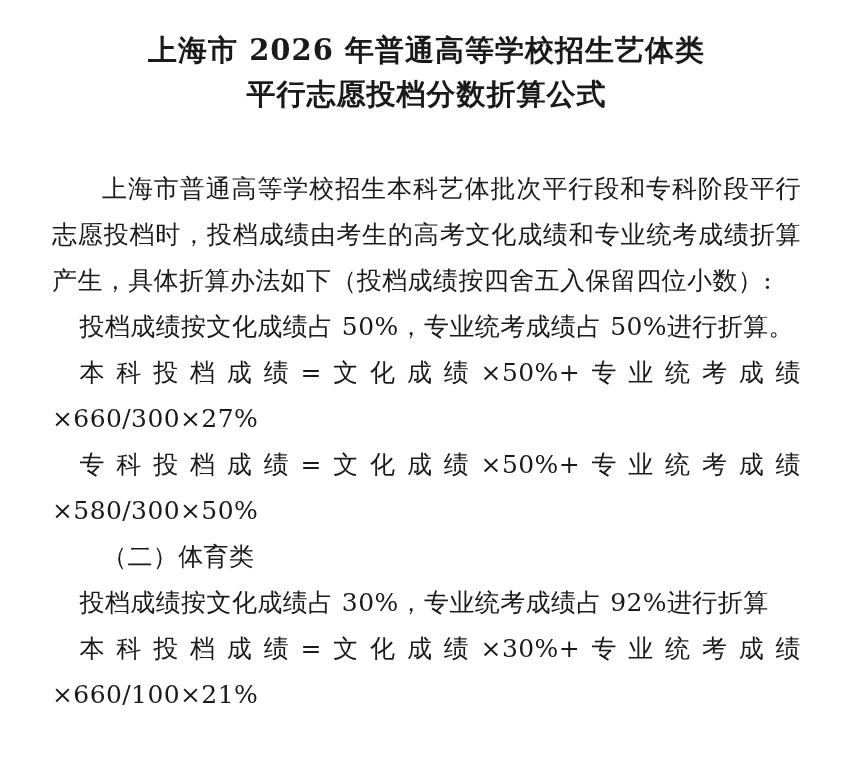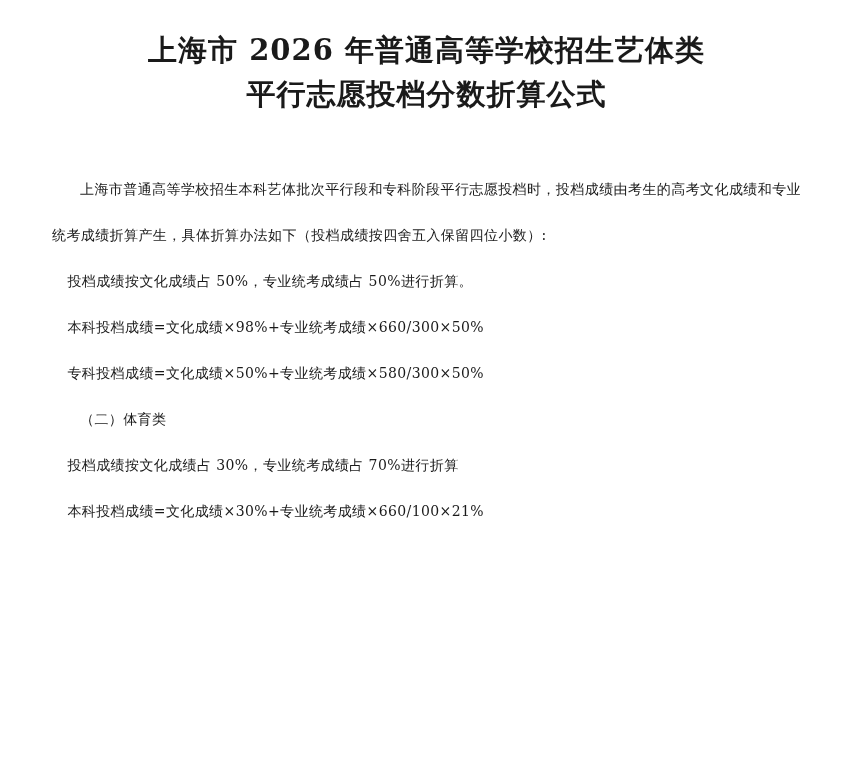--- a/index.html
+++ b/index.html
@@ -31,21 +31,21 @@
     padding: 0 8px;
   }
   .title-line {
     display: block;
   }
   .body-block {
     margin-top: 50px;
   }
   p.para {
     margin: 0 0 0 0;
-    font-size: 14px;
+    font-size: 25px;
     line-height: 46px;
     letter-spacing: 0.4px;
     text-align: justify;
     text-justify: inter-ideograph;
   }
   p.indent2 {
     text-indent: 2em;
   }
   p.indent1 {
     text-indent: 1.1em;
@@ -62,20 +62,20 @@
 <div class="page">
 
   <h1 class="doc-title">
     <span class="title-line">上海市 2026 年普通高等学校招生艺体类</span>
     <span class="title-line">平行志愿投档分数折算公式</span>
   </h1>
 
   <div class="body-block">
     <p class="para indent2">上海市普通高等学校招生本科艺体批次平行段和专科阶段平行志愿投档时，投档成绩由考生的高考文化成绩和专业统考成绩折算产生，具体折算办法如下（投档成绩按四舍五入保留四位小数）:</p>
     <p class="para indent1">投档成绩按文化成绩占 50%，专业统考成绩占 50%进行折算。</p>
-    <p class="para indent1 formula">本科投档成绩=文化成绩×98%+专业统考成绩×660/300×50%</p>
+    <p class="para indent1 formula">本科投档成绩=文化成绩×50%+专业统考成绩×660/300×27%</p>
     <p class="para indent1 formula">专科投档成绩=文化成绩×50%+专业统考成绩×580/300×50%</p>
     <p class="para indent2">（二）体育类</p>
-    <p class="para indent1">投档成绩按文化成绩占 30%，专业统考成绩占 70%进行折算</p>
+    <p class="para indent1">投档成绩按文化成绩占 30%，专业统考成绩占 92%进行折算</p>
     <p class="para indent1 formula">本科投档成绩=文化成绩×30%+专业统考成绩×660/100×21%</p>
   </div>
 
 </div>
 
 </body></html>

